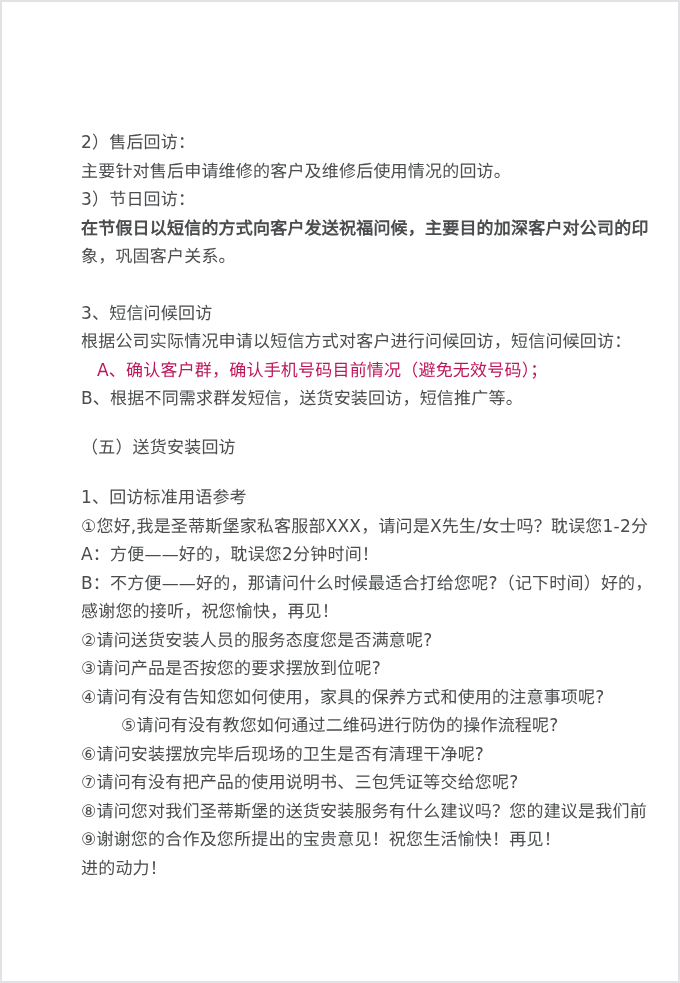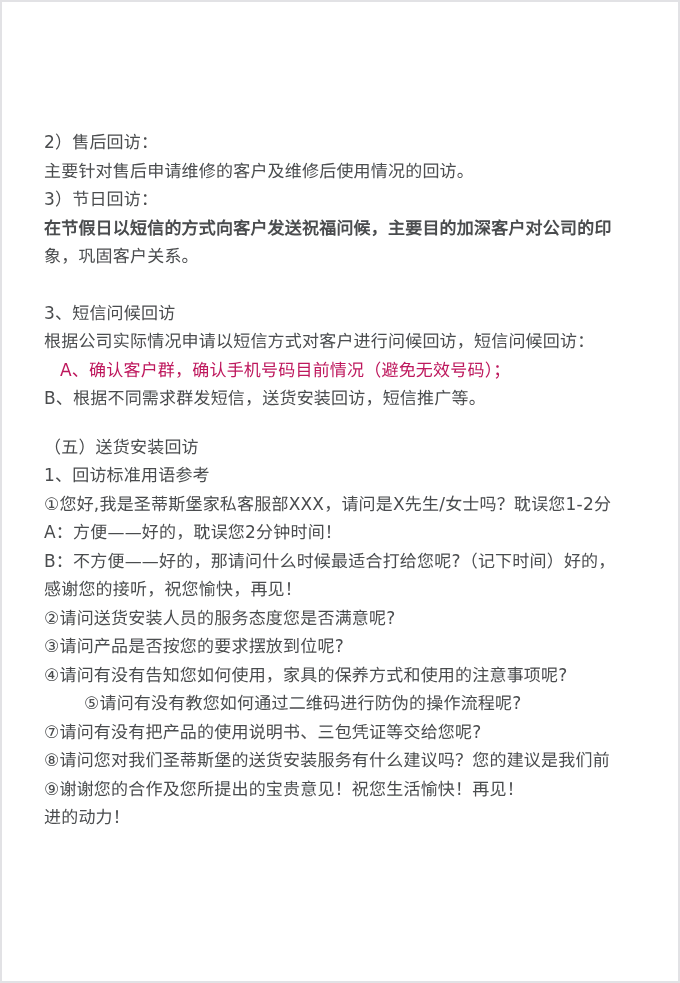--- a/index.html
+++ b/index.html
@@ -7,21 +7,21 @@
   .page {
     position: relative;
     width: 680px;
     height: 983px;
     background: #ffffff;
     border: 2px solid #e2e2e5;
     overflow: hidden;
     font-family: "DejaVu Sans", "Liberation Sans", sans-serif;
   }
   .content {
-    padding: 126px 40px 0 42px;
+    padding: 126px 40px 0 79px;
   }
   .section { }
   #section-sms-greeting { margin-top: 28px; }
   #section-delivery-install { margin-top: 20px; }
   .line {
     font-size: 17px;
     line-height: 28.5px;
     height: 28.5px;
     white-space: nowrap;
     color: #4a4c4e;
@@ -44,29 +44,30 @@
 
     <div class="section" id="section-sms-greeting">
         <div class="line" style="color: rgb(74, 76, 78);">3、短信问候回访</div>
         <div class="line" style="color: rgb(74, 76, 78);">根据公司实际情况申请以短信方式对客户进行问候回访，短信问候回访：</div>
         <div class="line" style="color: #be185d; margin-left: 16px;">A、确认客户群，确认手机号码目前情况（避免无效号码）；</div>
         <div class="line" style="color: rgb(74, 76, 78);">B、根据不同需求群发短信，送货安装回访，短信推广等。</div>
       </div>
 
     <div class="section" id="section-delivery-install">
         <div class="line" style="color: rgb(74, 76, 78);">（五）送货安装回访</div>
-        <div class="line" style="color: rgb(74, 76, 78);">1、回访标准用语参考</div>
+        <div class="line" style="color: rgb(74, 76, 78); margin-top: 22px;">1、回访标准用语参考</div>
         <div class="line" style="color: rgb(74, 76, 78);">①您好,我是圣蒂斯堡家私客服部XXX，请问是X先生/女士吗？耽误您1-2分</div>
         <div class="line" style="color: rgb(74, 76, 78);">A：方便——好的，耽误您2分钟时间！</div>
         <div class="line" style="color: rgb(74, 76, 78);">B：不方便——好的，那请问什么时候最适合打给您呢?（记下时间）好的，</div>
         <div class="line" style="color: rgb(74, 76, 78);">感谢您的接听，祝您愉快，再见！</div>
         <div class="line" style="color: rgb(74, 76, 78);">②请问送货安装人员的服务态度您是否满意呢?</div>
         <div class="line" style="color: rgb(74, 76, 78);">③请问产品是否按您的要求摆放到位呢?</div>
         <div class="line" style="color: rgb(74, 76, 78);">④请问有没有告知您如何使用，家具的保养方式和使用的注意事项呢?</div>
         <div class="line" style="color: rgb(74, 76, 78); margin-left: 40px;">⑤请问有没有教您如何通过二维码进行防伪的操作流程呢?</div>
+        <div class="line" style="color: rgb(74, 76, 78);">⑥请问安装摆放完毕后现场的卫生是否有清理干净呢?</div>
         <div class="line" style="color: rgb(74, 76, 78);">⑦请问有没有把产品的使用说明书、三包凭证等交给您呢?</div>
         <div class="line" style="color: rgb(74, 76, 78);">⑧请问您对我们圣蒂斯堡的送货安装服务有什么建议吗？您的建议是我们前</div>
         <div class="line" style="color: rgb(74, 76, 78);">⑨谢谢您的合作及您所提出的宝贵意见！祝您生活愉快！再见！</div>
         <div class="line" style="color: rgb(74, 76, 78);">进的动力！</div>
       </div>
 
   </div>
 </div>
 
 </body></html>

